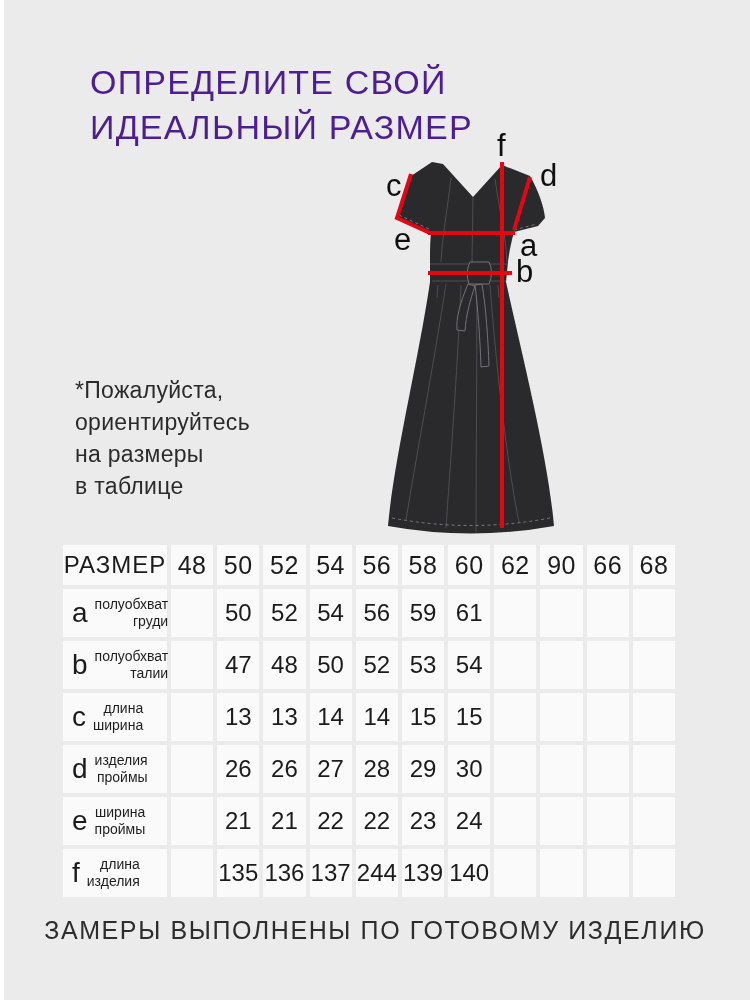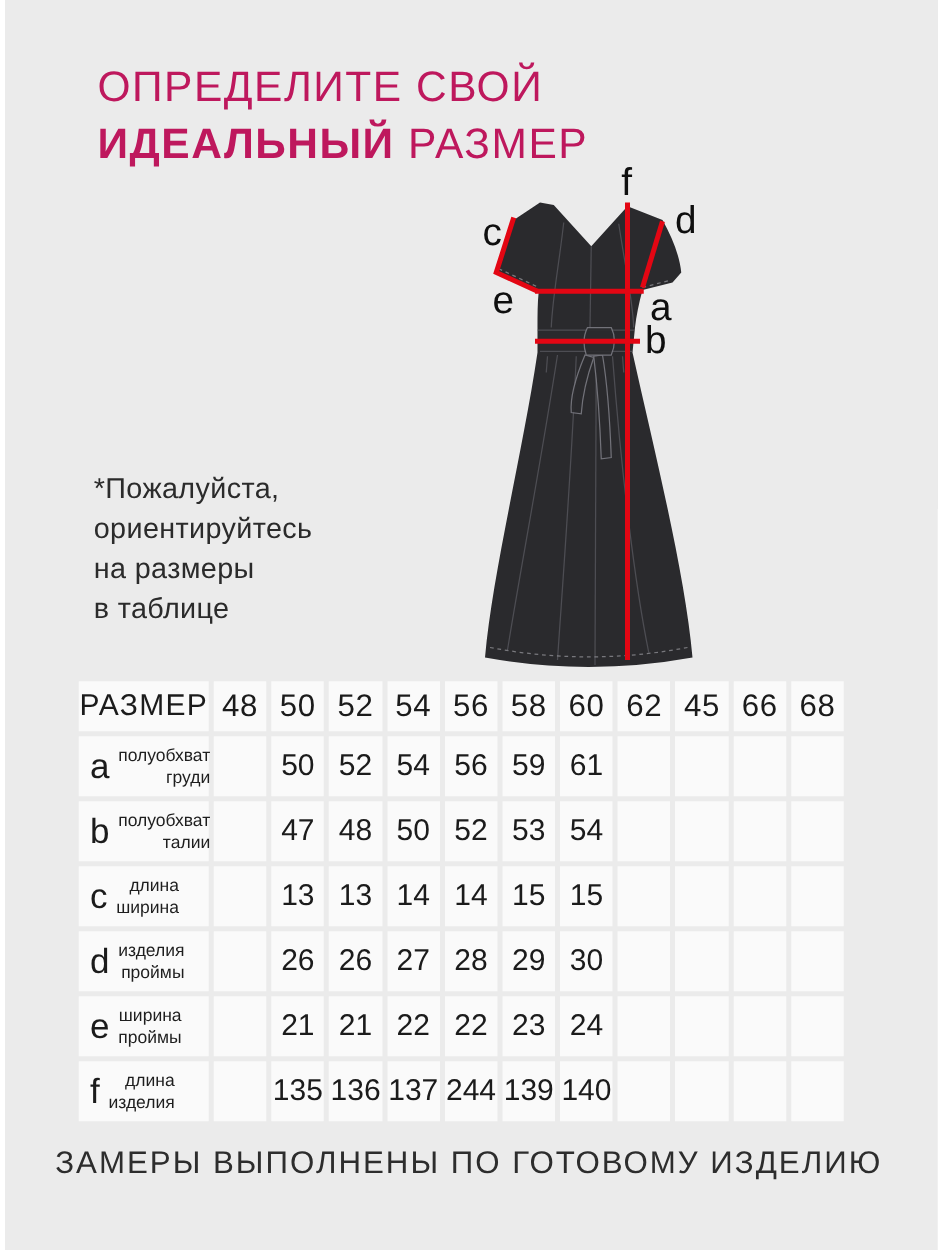--- a/index.html
+++ b/index.html
@@ -3,25 +3,25 @@
 <meta charset="utf-8">
 <style>
   html,body{margin:0;padding:0;}
   .page{
     position:relative; width:750px; height:1000px;
     background:#ebebeb; overflow:hidden;
     font-family:"Liberation Sans", sans-serif; color:#1d1d1f;
   }
   .edge-strip{position:absolute;left:0;top:0;width:4px;height:1000px;background:#ffffff;}
   .title{
-    position:absolute; left:78px; top:48px; margin:0;
+    position:absolute; left:78px; top:48px; margin:12px;
     font-size:34px; line-height:45px; font-weight:400;
-    letter-spacing:1.2px; color:#be185d;
-  }
-  .title b{font-weight:700;}
+    letter-spacing:1.2px; color:#4c1d95;
+  }
+  .title b{font-weight:400;}
   .diagram-svg{position:absolute; left:330px; top:138px; width:250px; height:412px;}
   .mlabel{
     position:absolute; font-size:31px; line-height:31px;
     color:#0f0f0f; font-weight:400;
   }
   .lbl-c{left:386px; top:170px;}
   .lbl-f{left:497px; top:130px;}
   .lbl-d{left:540px; top:160px;}
   .lbl-e{left:394px; top:224px;}
   .lbl-a{left:520px; top:230px;}
@@ -128,21 +128,21 @@
 
     <div class="cell head label-head">РАЗМЕР</div>
     <div class="cell head">48</div>
     <div class="cell head">50</div>
     <div class="cell head">52</div>
     <div class="cell head">54</div>
     <div class="cell head">56</div>
     <div class="cell head">58</div>
     <div class="cell head">60</div>
     <div class="cell head">62</div>
-    <div class="cell head">45</div>
+    <div class="cell head">90</div>
     <div class="cell head">66</div>
     <div class="cell head">68</div>
 
     <div class="cell rowhead">
       <span class="letter">a</span>
       <span class="rlabel"><span>полуобхват</span><br><span>груди</span></span>
     </div>
     <div class="cell val"></div>
     <div class="cell val">50</div>
     <div class="cell val">52</div>

